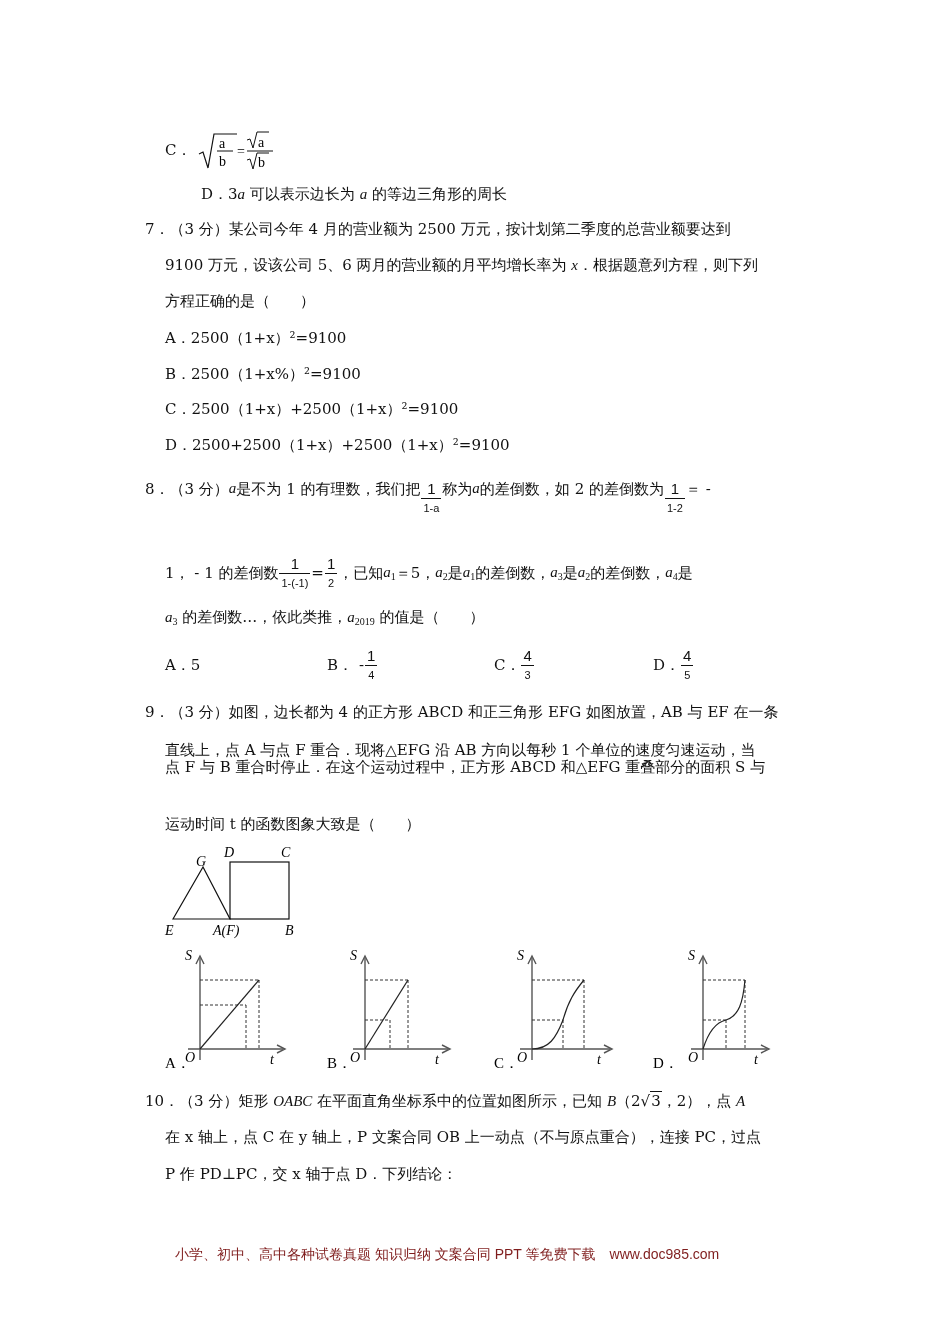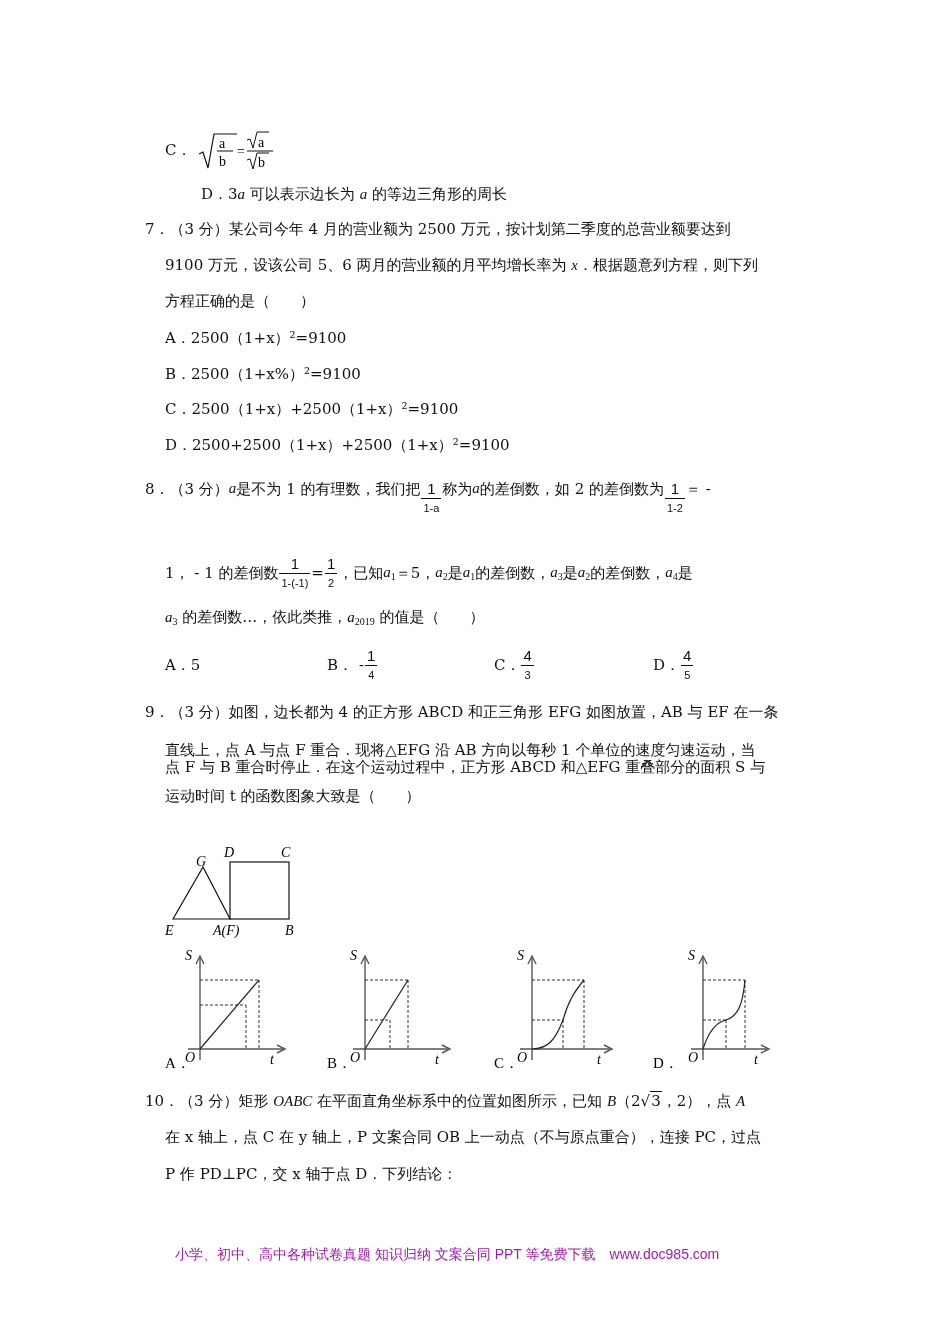--- a/index.html
+++ b/index.html
@@ -5,21 +5,21 @@
   html, body { margin: 0; padding: 0; background: #ffffff; }
   body { width: 950px; height: 1344px; position: relative; overflow: hidden;
          font-family: "DejaVu Serif", "Liberation Serif", serif; color: #111; font-size: 15px; }
   .abs { position: absolute; white-space: nowrap; }
   i, .it { font-style: italic; font-family: "Liberation Serif", serif; }
   .sub { font-size: 10px; vertical-align: -3px; font-style: normal; }
   .frac { display: inline-block; vertical-align: middle; text-align: center; font-family: "Liberation Sans", sans-serif; margin: 0 1px; }
   .frac .num { display: block; padding: 0 2px; border-bottom: 1px solid #111; line-height: 18px; font-size: 15px; }
   .frac .den { display: block; padding: 0 2px; line-height: 18px; font-size: 11px; }
   .sqrt { display: inline-block; border-top: 1px solid #111; padding: 0 1px; }
-  .footer { font-family: "Liberation Sans", sans-serif; font-size: 14px; color: #a21caf; }
+  .footer { font-family: "Liberation Sans", sans-serif; font-size: 14px; color: #7f1d1d; }
   svg text { font-family: "Liberation Serif", serif; font-style: italic; }
 </style>
 </head>
 <body>
 
 <div class="abs" style="left:165px; top:128px; height:44px; display:flex; align-items:center;">
   <span>C．</span>
   <svg width="80" height="44" style="margin-left:6px;">
     <path d="M2 26 L6 24 L11 40 L17 6 L40 6" fill="none" stroke="#111" stroke-width="1.2"></path>
     <text x="22" y="20" font-size="14" style="font-style:normal">a</text>
@@ -119,21 +119,21 @@
   <span>D．</span>
   <span class="frac">
       <span class="num">4</span>
       <span class="den">5</span>
     </span>
 </div>
 
 <div class="abs" style="left:145px; top:703px;">9．（3 分）如图，边长都为 4 的正方形 ABCD 和正三角形 EFG 如图放置，AB 与 EF 在一条</div>
 <div class="abs" style="left:165px; top:741px;">直线上，点 A 与点 F 重合．现将△EFG 沿 AB 方向以每秒 1 个单位的速度匀速运动，当</div>
 <div class="abs" style="left:165px; top:758px;">点 F 与 B 重合时停止．在这个运动过程中，正方形 ABCD 和△EFG 重叠部分的面积 S 与</div>
-<div class="abs" style="left:165px; top:787px;">运动时间 t 的函数图象大致是（　　）</div>
+<div class="abs" style="left:165px; top:815px;">运动时间 t 的函数图象大致是（　　）</div>
 
 <svg class="abs" style="left:160px; top:842px;" width="150" height="100">
   <polygon points="13,77 43,25 70,77" fill="none" stroke="#111" stroke-width="1.2"></polygon>
   <rect x="70" y="20" width="59" height="57" fill="none" stroke="#111" stroke-width="1.2"></rect>
   <text x="36" y="24" font-size="14">G</text>
   <text x="64" y="15" font-size="14">D</text>
   <text x="121" y="15" font-size="14">C</text>
   <text x="5" y="93" font-size="14">E</text>
   <text x="53" y="93" font-size="14">A(F)</text>
   <text x="125" y="93" font-size="14">B</text>

